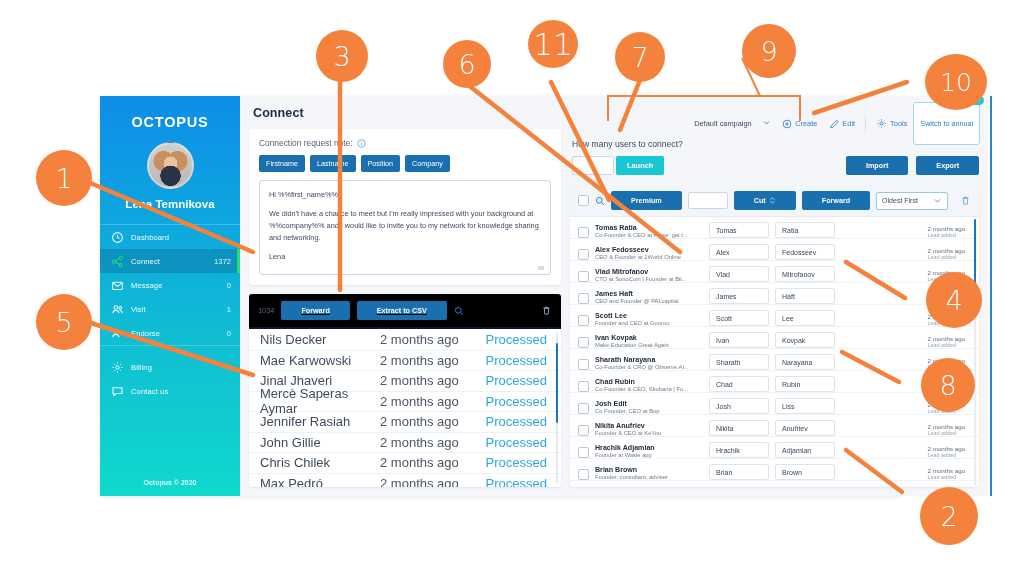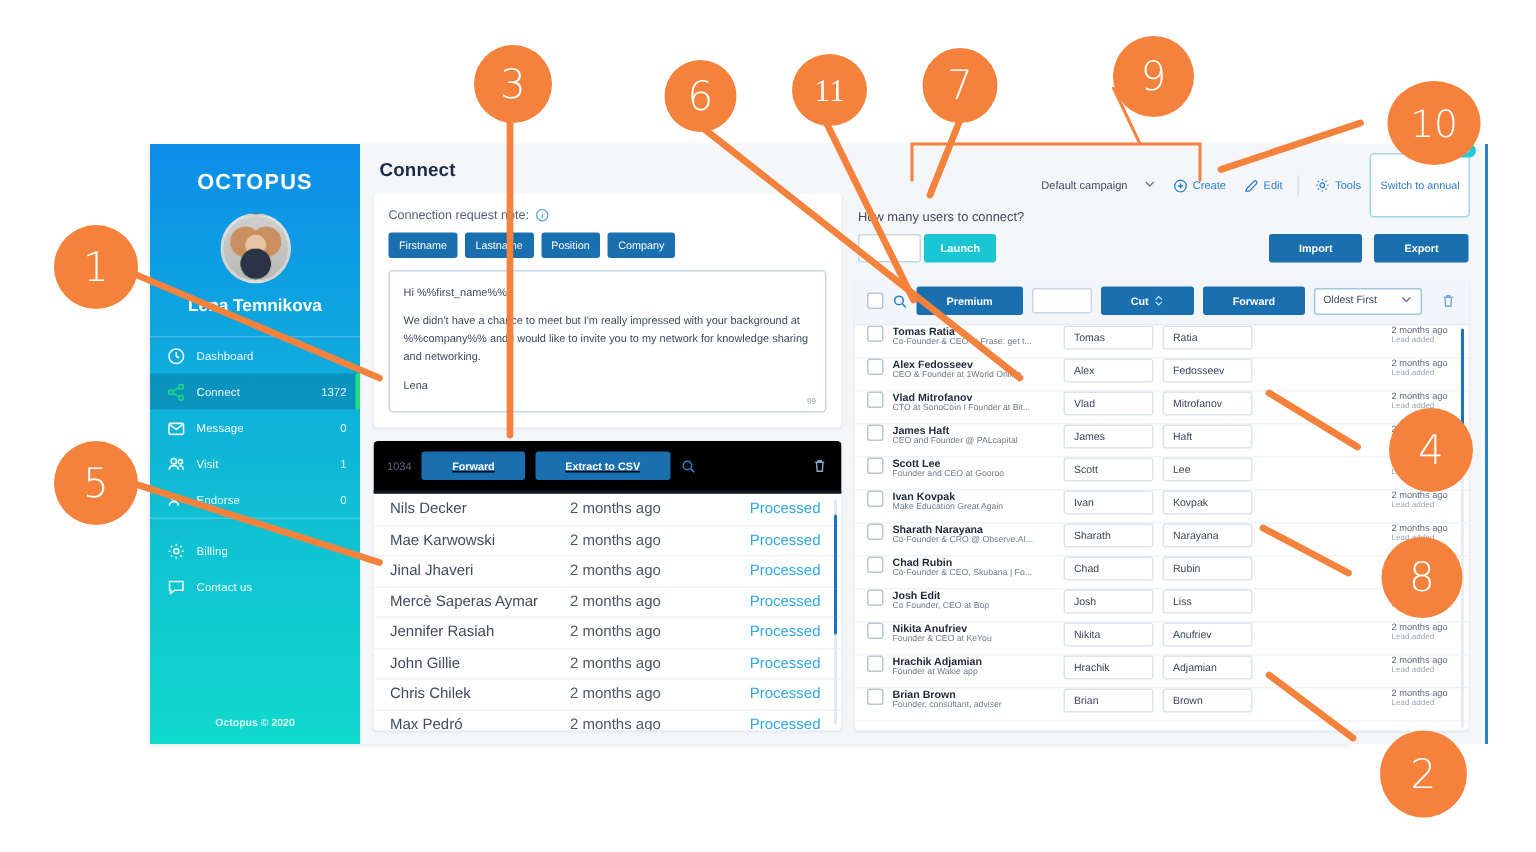--- a/index.html
+++ b/index.html
@@ -155,21 +155,21 @@
     background:#1a6fae; color:#fff; font-size:7.2px;
     padding: 5px 20px; border-radius:2px; font-weight:600; white-space:nowrap;
   }
   .icon-btn { color:#2a7fc9; display:flex; align-items:center; }
   .trash-right { margin-left:auto; color:#7fa9cf; display:flex; }
 
   .names-scroll { position: relative; flex: 1 1 auto; overflow: hidden; padding-top: 1px; }
   .name-row {
     display:flex; align-items:center; height: 20.5px;
     padding: 0 14px 0 11px; border-bottom: 1px solid #eef1f6;
-    font-size: 10px; color:#3f4b5e;
+    font-size: 13px; color:#3f4b5e;
   }
   .name-row .nm { flex: 0 0 120px; }
   .name-row .ago { flex: 1 1 auto; color:#4b5666; }
   .name-row .st { color:#2fa8e0; }
   .scroll-track {
     position:absolute; right:3px; top:4px; bottom:4px; width:2px; background:#e4e9f0;
   }
   .scroll-thumb {
     position:absolute; right:3px; top: 14px; width:2.5px; height: 80px;
     background:#1a74c4; border-radius:2px;
@@ -202,21 +202,21 @@
   .spinner { display:flex; flex-direction:column; line-height:.6; font-size:6px; }
   .sel-sort {
     margin-left:auto; display:flex; align-items:center; justify-content:space-between;
     width: 72px; height:18px; border:1px solid #9fc6e4; border-radius:2px;
     background:#fff; font-size:7px; color:#3d4a5e; padding: 0 5px;
   }
   .trash2 { color:#7fa9cf; display:flex; margin-left:6px; }
 
   .leads-scroll { position:relative; flex:1 1 auto; overflow:hidden; background:#fff; }
   .lead-row {
-    display:flex; align-items:flex-start; gap:6px;
+    display:flex; align-items:flex-end; gap:6px;
     height: 22px; padding: 0 14px 0 8px;
     border-bottom:1px solid #f0f3f8;
   }
   .lead-id { flex: 0 0 108px; overflow:hidden; }
   .lead-name { font-size:7.1px; font-weight:bold; color:#222c3c; white-space:nowrap; }
   .lead-title { font-size:5.8px; color:#6f7b8d; white-space:nowrap; overflow:hidden; text-overflow:ellipsis; }
   .lead-field {
     flex: 0 0 60px; height: 16px; border:1px solid #dde4ec; border-radius:2px;
     background:#fff; display:flex; align-items:center; padding-left:6px;
     font-size:7px; color:#3a4759;
@@ -759,15 +759,15 @@
   <div class="callout" style="left:36px;  top:150px; width:56px; height:56px;">1</div>
   <div class="callout" style="left:920px; top:487px; width:58px; height:58px;">2</div>
   <div class="callout" style="left:316px; top:30px;  width:52px; height:52px;">3</div>
   <div class="callout" style="left:926px; top:272px; width:56px; height:56px;">4</div>
   <div class="callout" style="left:36px;  top:294px; width:56px; height:56px;">5</div>
   <div class="callout" style="left:443px; top:40px;  width:48px; height:48px;">6</div>
   <div class="callout" style="left:615px; top:32px;  width:50px; height:50px;">7</div>
   <div class="callout" style="left:921px; top:358px; width:54px; height:54px;">8</div>
   <div class="callout" style="left:742px; top:24px;  width:54px; height:54px;">9</div>
   <div class="callout" style="left:925px; top:54px;  width:62px; height:56px; font-size:25px;">10</div>
-  <div class="callout" style="left:528px; top:36px;  width:50px; height:48px; font-size:21px;font-family:Liberation Serif, serif;">11</div>
+  <div class="callout" style="left:528px; top:20px;  width:50px; height:48px; font-size:31px;">11</div>
 
 </div>
 
 </body></html>

